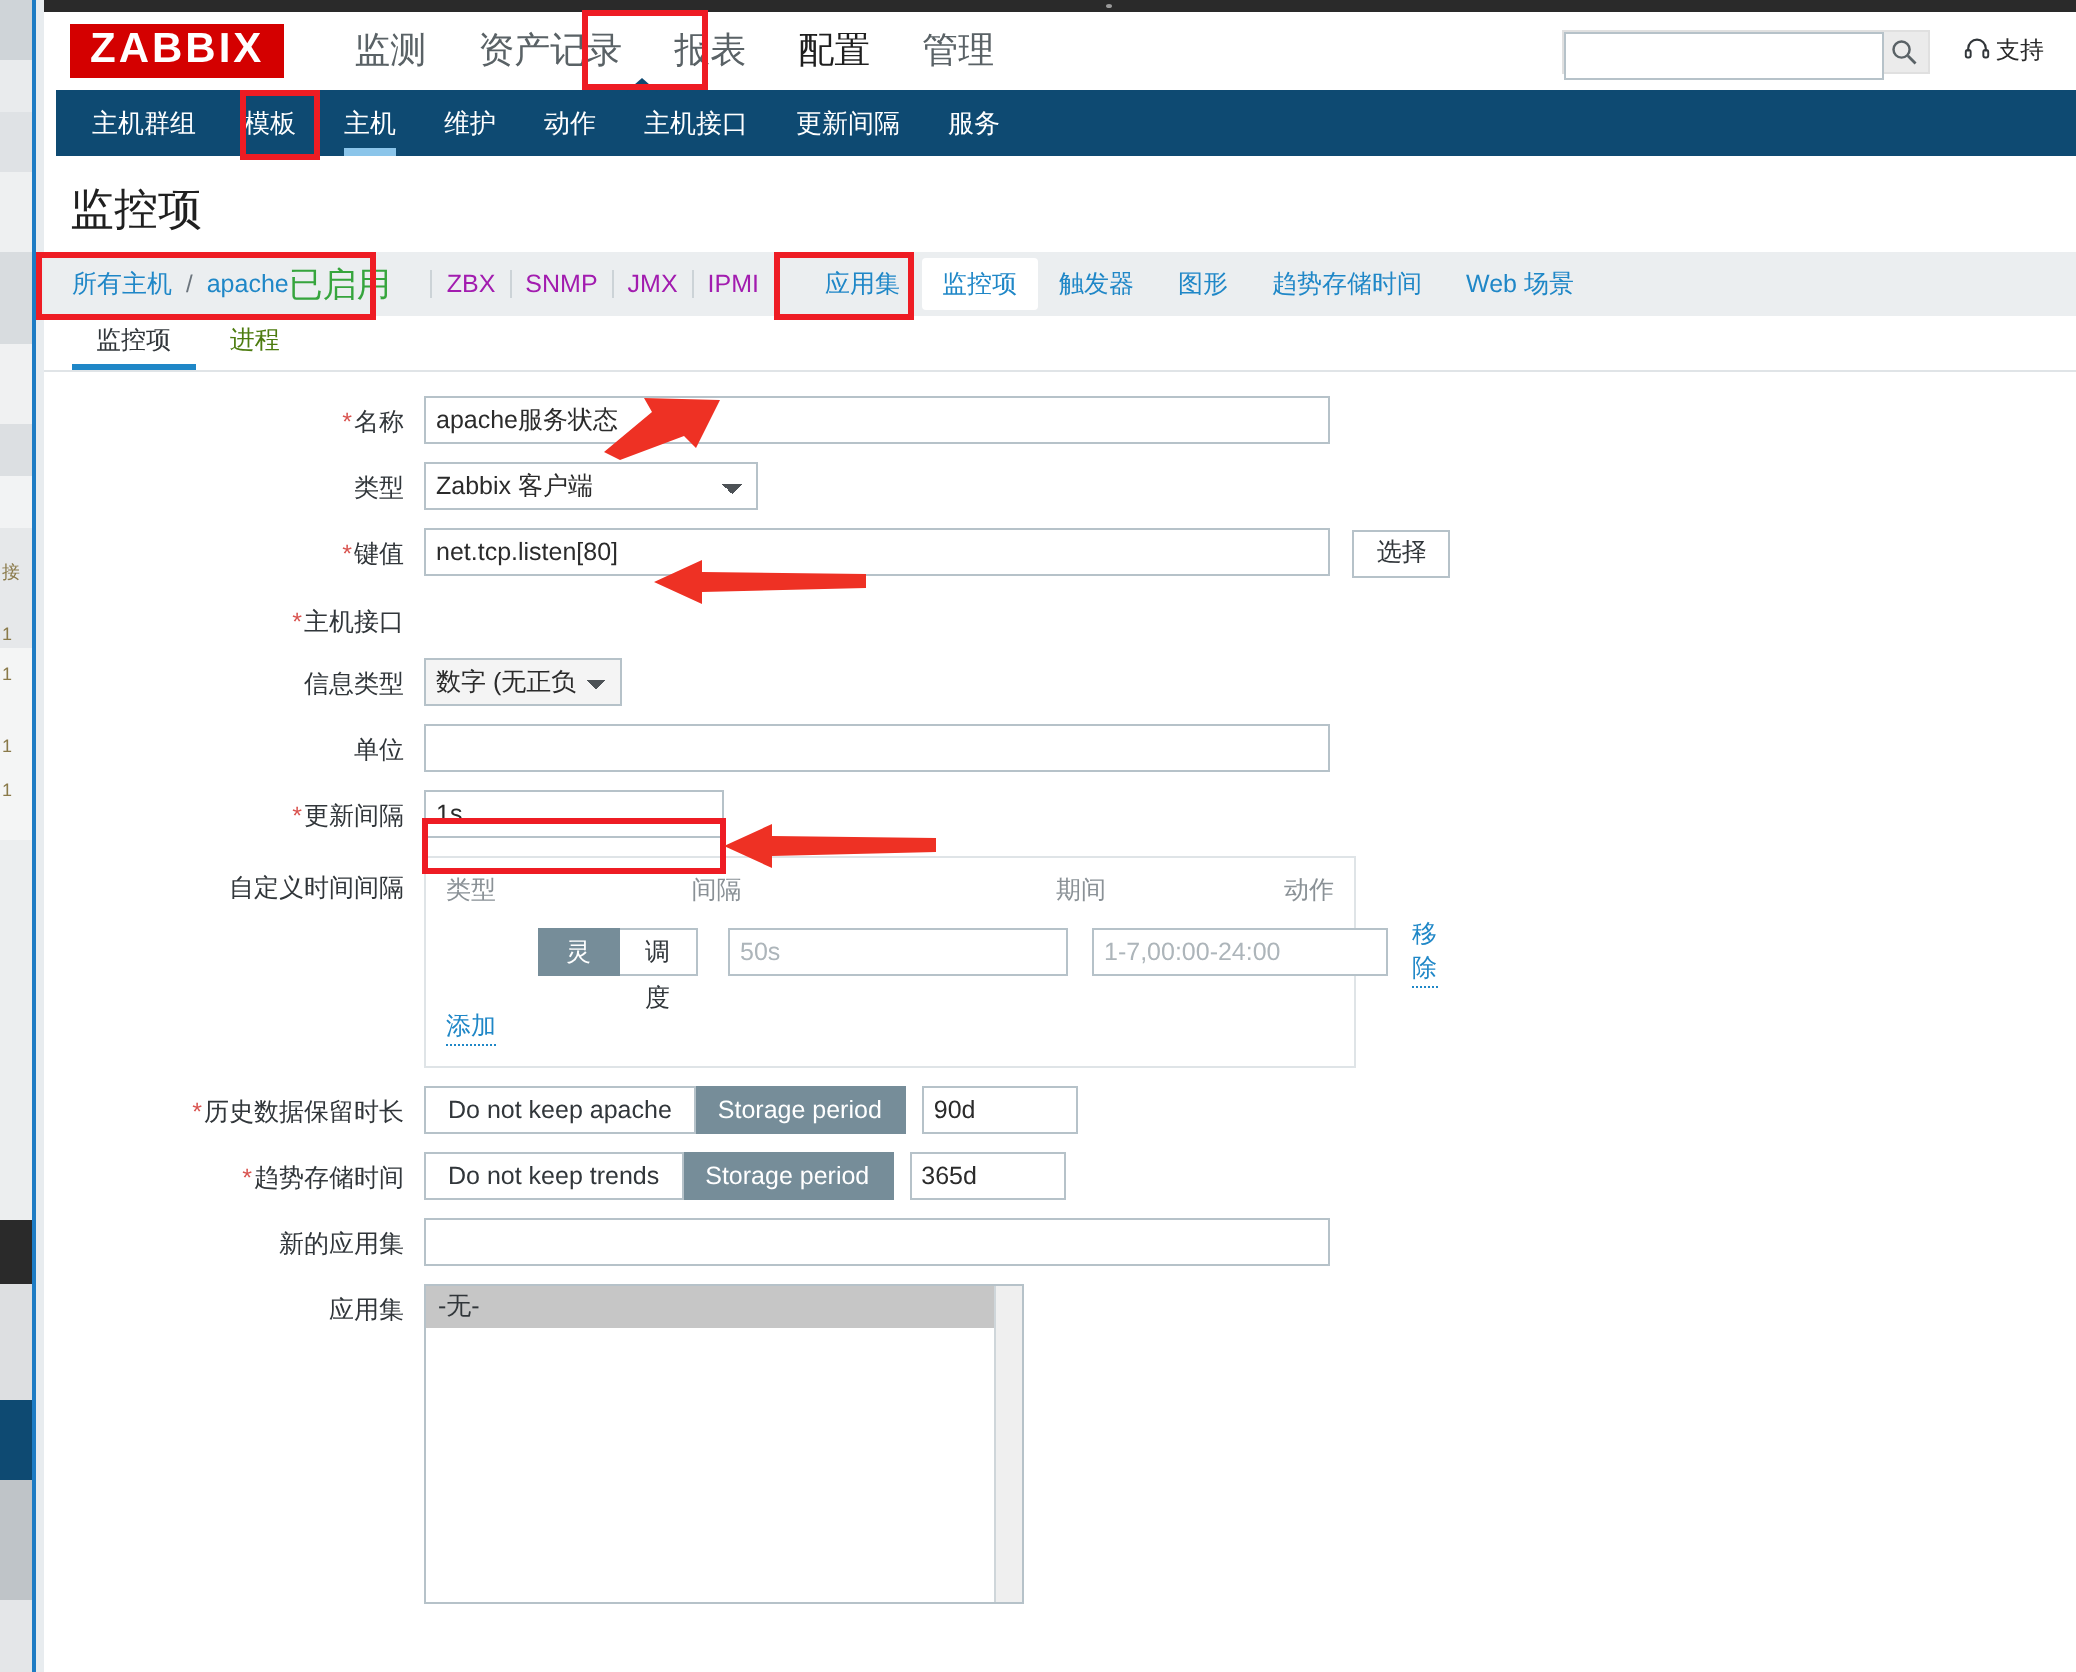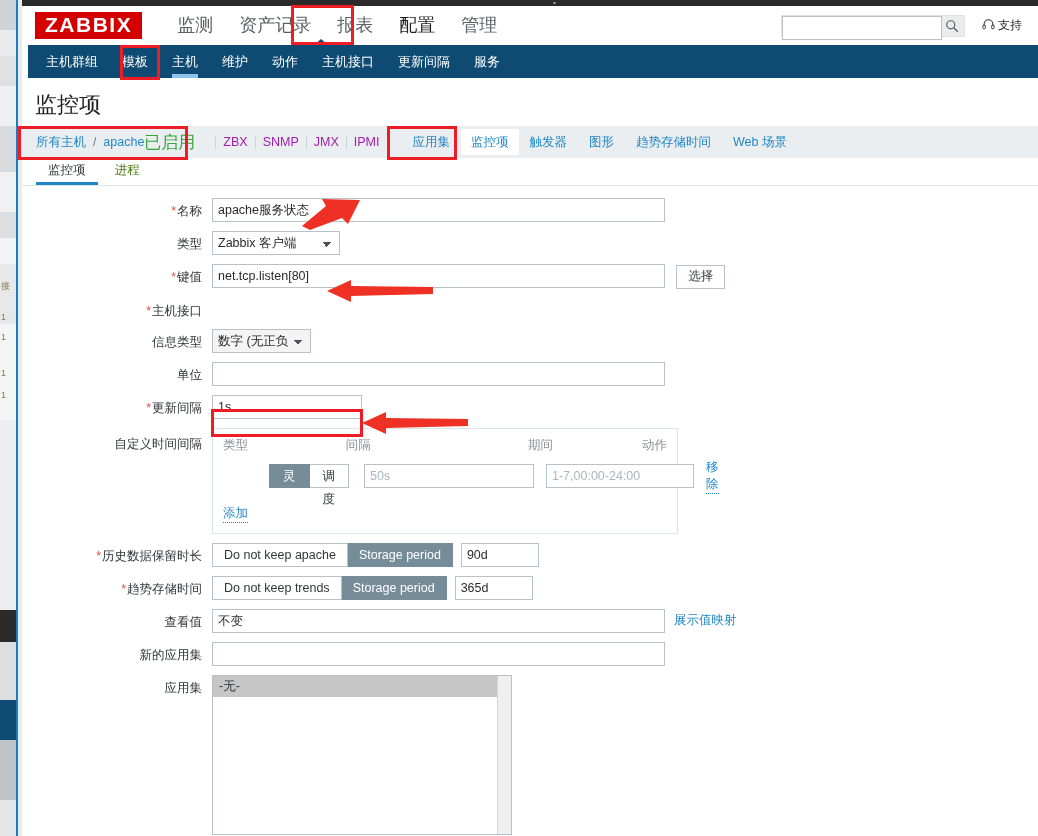--- a/index.html
+++ b/index.html
@@ -135,21 +135,21 @@
   select {
     -webkit-appearance:none; appearance:none; padding-right:22px;
     background-image:
       linear-gradient(45deg, transparent 50%, #4d5256 50%),
       linear-gradient(135deg, #4d5256 50%, transparent 50%);
     background-position: calc(100% - 12px) 10px, calc(100% - 7px) 10px;
     background-size:5px 5px, 5px 5px;
     background-repeat:no-repeat;
   }
   .in-name  { width:453px; }
-  .in-type  { width:128px; background-color:#fff; }
+  .in-type  { width:167px; background-color:#fff; }
   .in-key   { width:453px; }
   .in-iface { width:168px; }
   .in-vtype { width:99px; background-color:#f4f4f4; }
   .in-units { width:453px; }
   .in-delay { width:150px; border:1px solid #1f6fa8; }
   .btn {
     height:24px; min-width:49px; border:1px solid #b6c2c9; background:#ffffff;
     font-size:12.5px; color:#31363a; cursor:pointer; margin-left:8px;
     font-family:"Liberation Sans","DejaVu Sans",sans-serif;
   }
@@ -418,29 +418,20 @@
         </div>
         <div class="fctl" style="display:flex;align-items:center;">
           <span class="seg seg2">
             <span>Do not keep trends</span>
             <span class="on">Storage period</span>
           </span>
           <input type="text" class="in-keep" value="365d" style="">
         </div>
       </div>
 
-      <div class="frow">
-        <div class="flabel"><span>查看值</span></div>
-        <div class="fctl" style="display:flex;align-items:center;">
-          <select class="sel-wide">
-            <option>不变</option>
-          </select>
-          <a href="#" class="showval-link" style="color:#1f87c7;text-decoration:none;font-size:12.5px;">展示值映射</a>
-        </div>
-      </div>
 
       <div class="frow" style="margin-top:4px;">
         <div class="flabel"><span>新的应用集</span></div>
         <div class="fctl">
           <input type="text" class="in-newapp" placeholder="" style="">
         </div>
       </div>
 
       <div class="frow" style="margin-top:8px;">
         <div class="flabel"><span>应用集</span></div>

